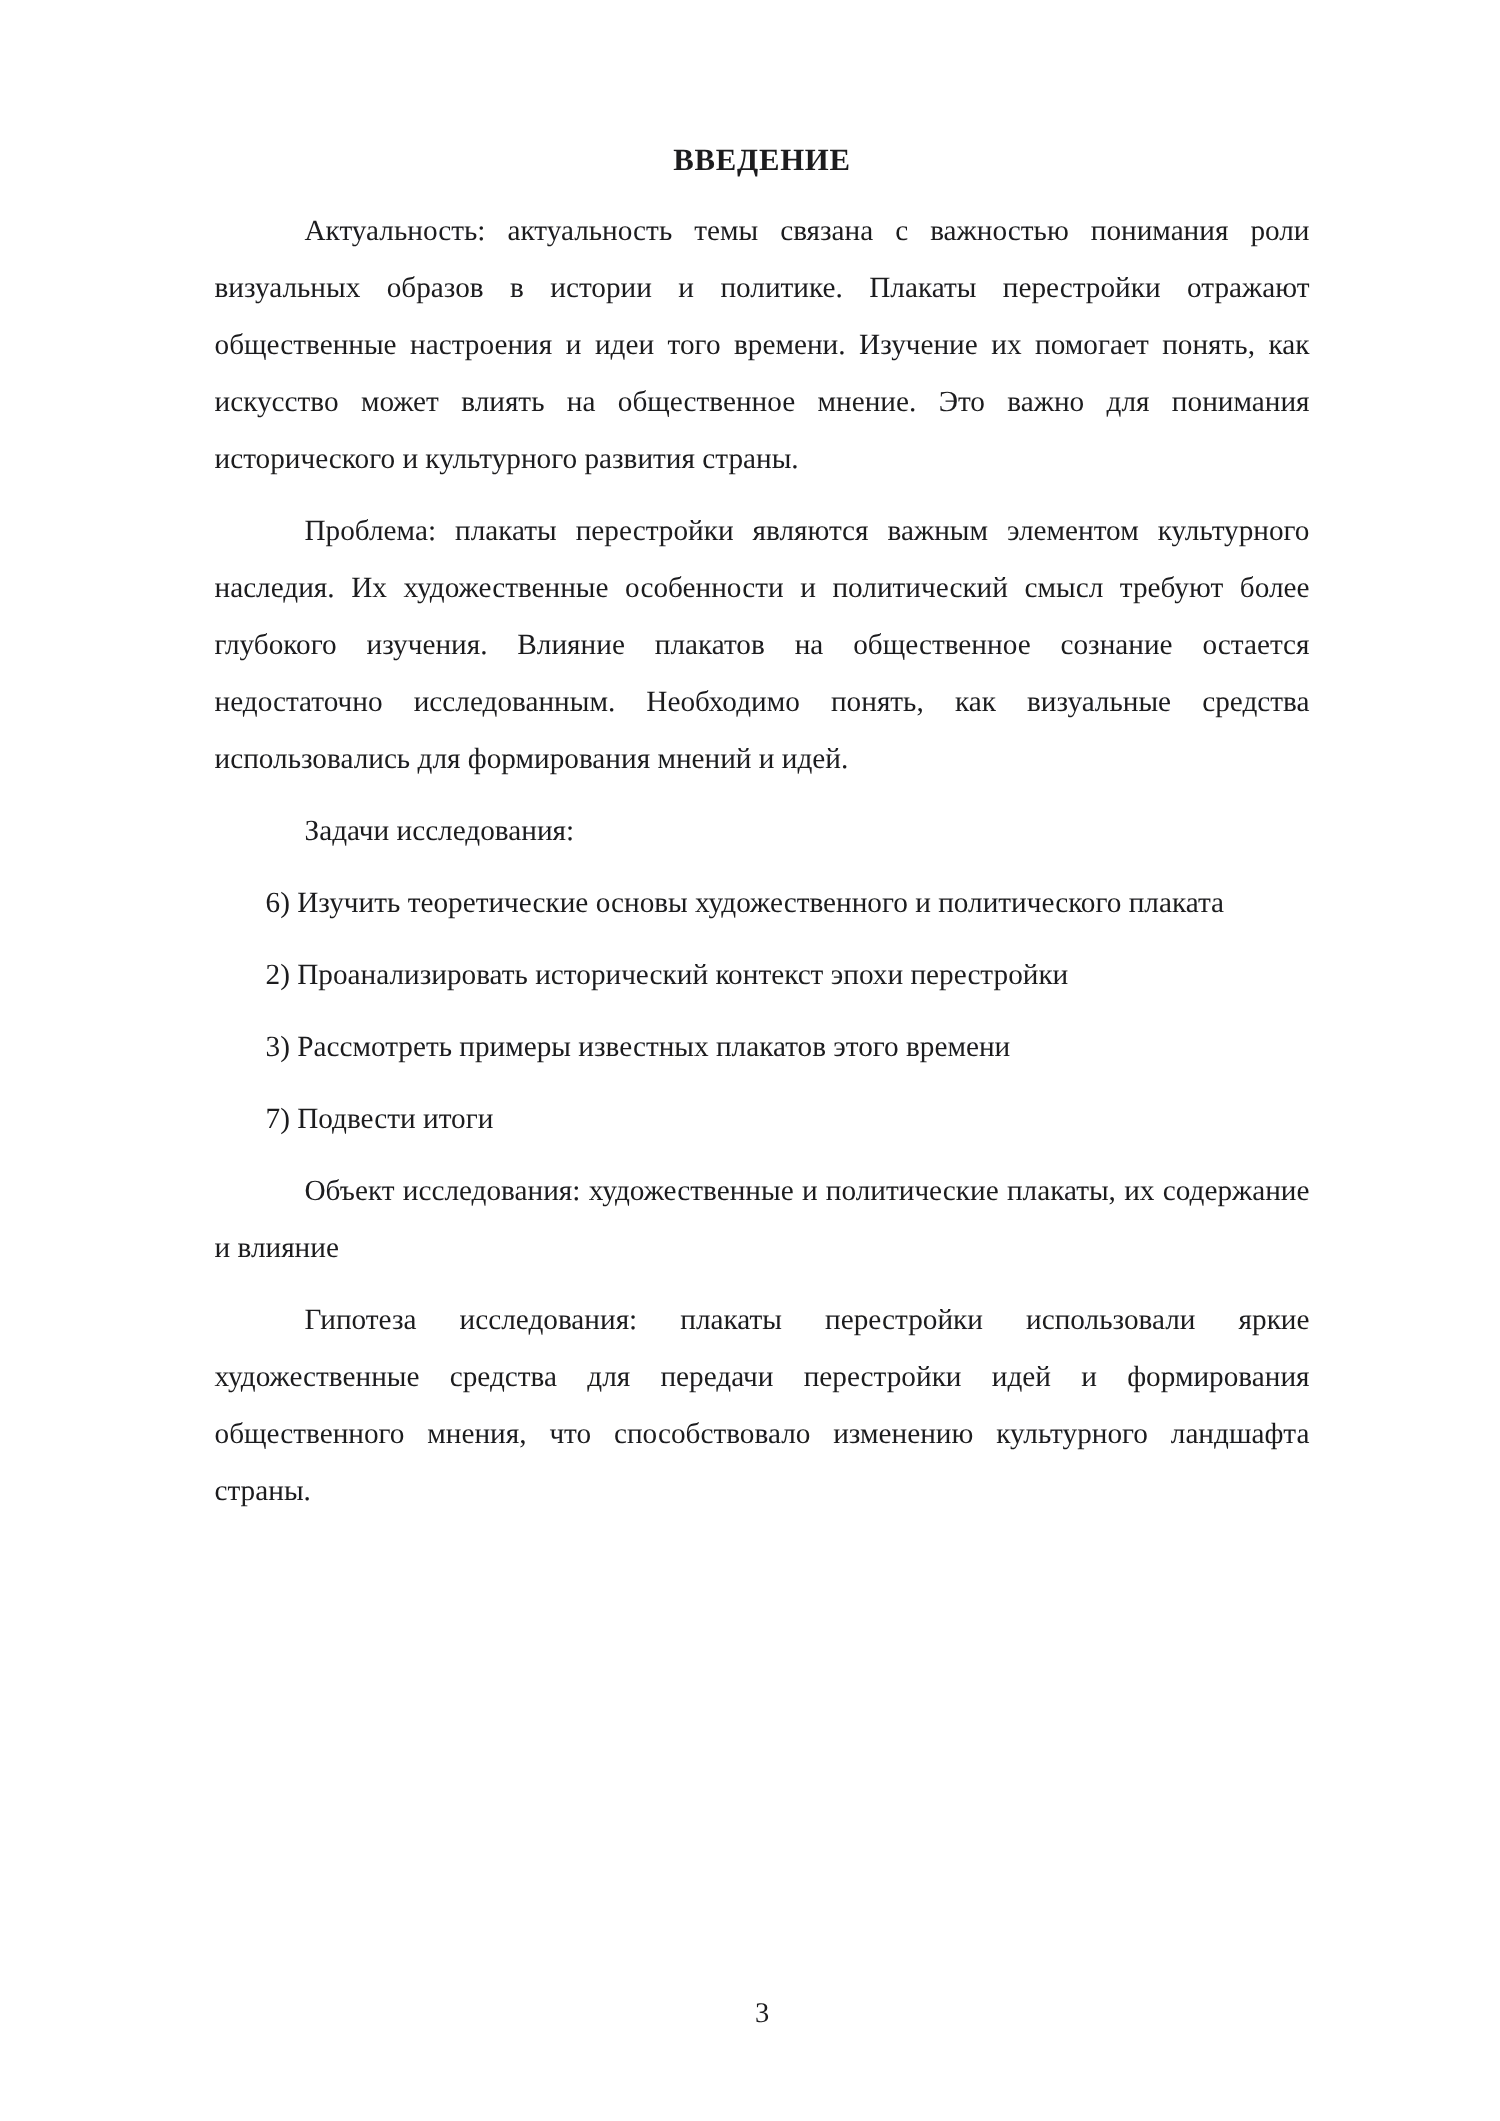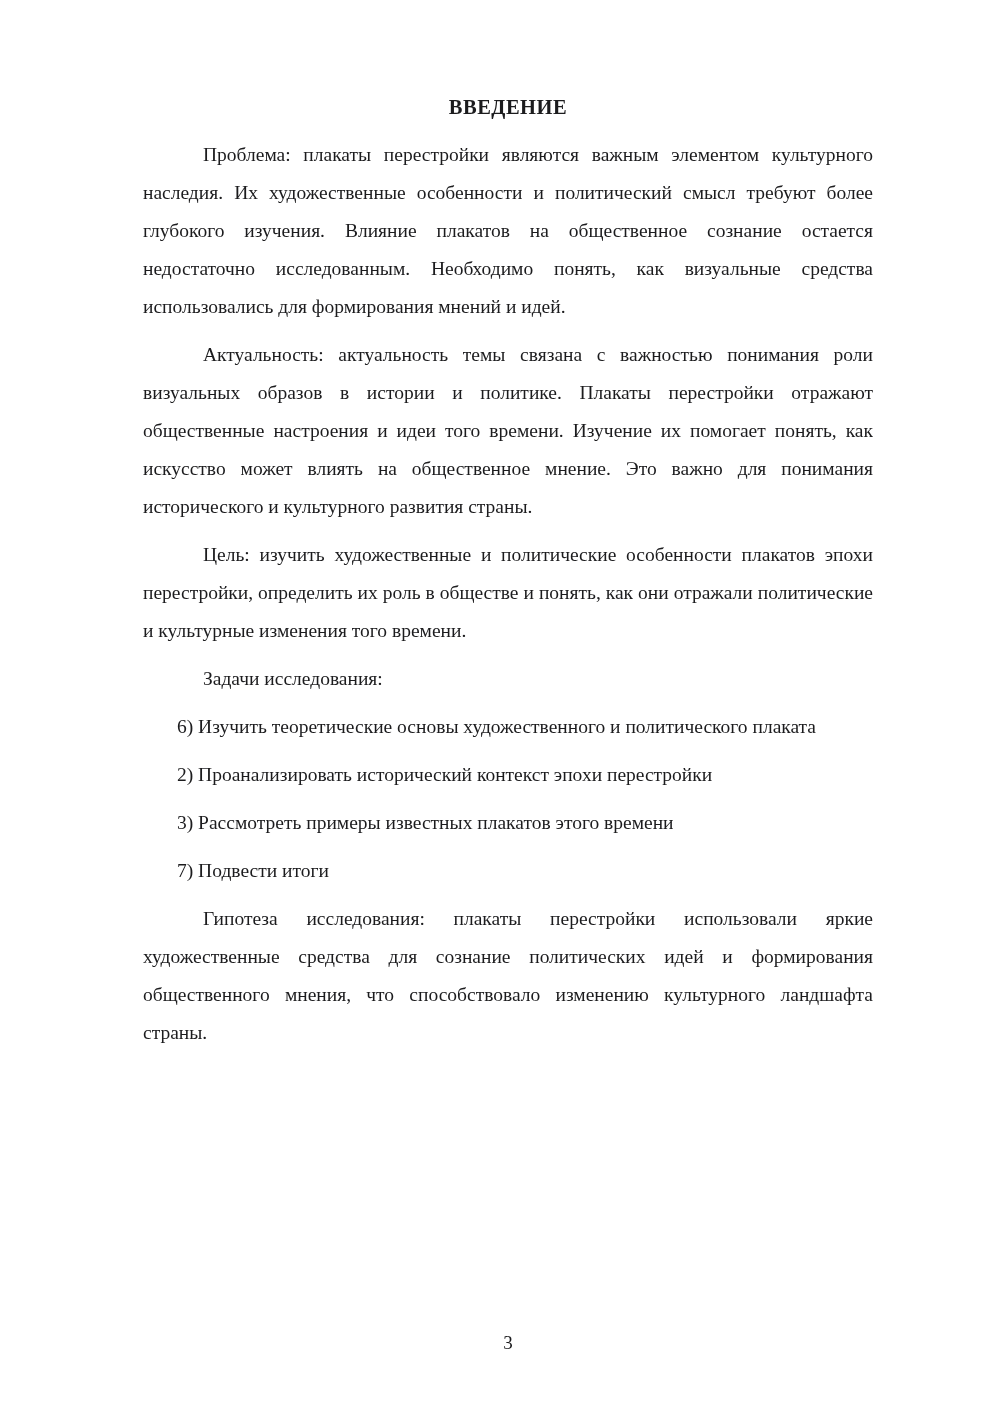--- a/index.html
+++ b/index.html
@@ -46,36 +46,36 @@
     color: #1c1c1e;
   }
 </style>
 </head>
 <body>
 
 <div class="page">
 
   <h1 class="doc-title">ВВЕДЕНИЕ</h1>
 
+  <p class="para">Актуальность: актуальность темы связана с важностью понимания роли визуальных образов в истории и политике. Плакаты перестройки отражают общественные настроения и идеи того времени. Изучение их помогает понять, как искусство может влиять на общественное мнение. Это важно для понимания исторического и культурного развития страны.</p>
+
   <p class="para">Проблема: плакаты перестройки являются важным элементом культурного наследия. Их художественные особенности и политический смысл требуют более глубокого изучения. Влияние плакатов на общественное сознание остается недостаточно исследованным. Необходимо понять, как визуальные средства использовались для формирования мнений и идей.</p>
 
-  <p class="para">Актуальность: актуальность темы связана с важностью понимания роли визуальных образов в истории и политике. Плакаты перестройки отражают общественные настроения и идеи того времени. Изучение их помогает понять, как искусство может влиять на общественное мнение. Это важно для понимания исторического и культурного развития страны.</p>
-
-  <p class="para">Цель: изучить художественные и политические особенности плакатов эпохи перестройки, определить их роль в обществе и понять, как они отражали политические и культурные изменения того времени.</p>
 
   <p class="para">Задачи исследования:</p>
 
   <p class="list-item">6) Изучить теоретические основы художественного и политического плаката</p>
 
   <p class="list-item">2) Проанализировать исторический контекст эпохи перестройки</p>
 
   <p class="list-item">3) Рассмотреть примеры известных плакатов этого времени</p>
 
 
   <p class="list-item">7) Подвести итоги</p>
 
+  <p class="para">Объект исследования: художественные и политические плакаты, их содержание и влияние</p>
 
 
-  <p class="para">Гипотеза исследования: плакаты перестройки использовали яркие художественные средства для сознание политических идей и формирования общественного мнения, что способствовало изменению культурного ландшафта страны.</p>
+  <p class="para">Гипотеза исследования: плакаты перестройки использовали яркие художественные средства для передачи перестройки идей и формирования общественного мнения, что способствовало изменению культурного ландшафта страны.</p>
 
   <div class="page-number">3</div>
 
 </div>
 
 </body></html>

